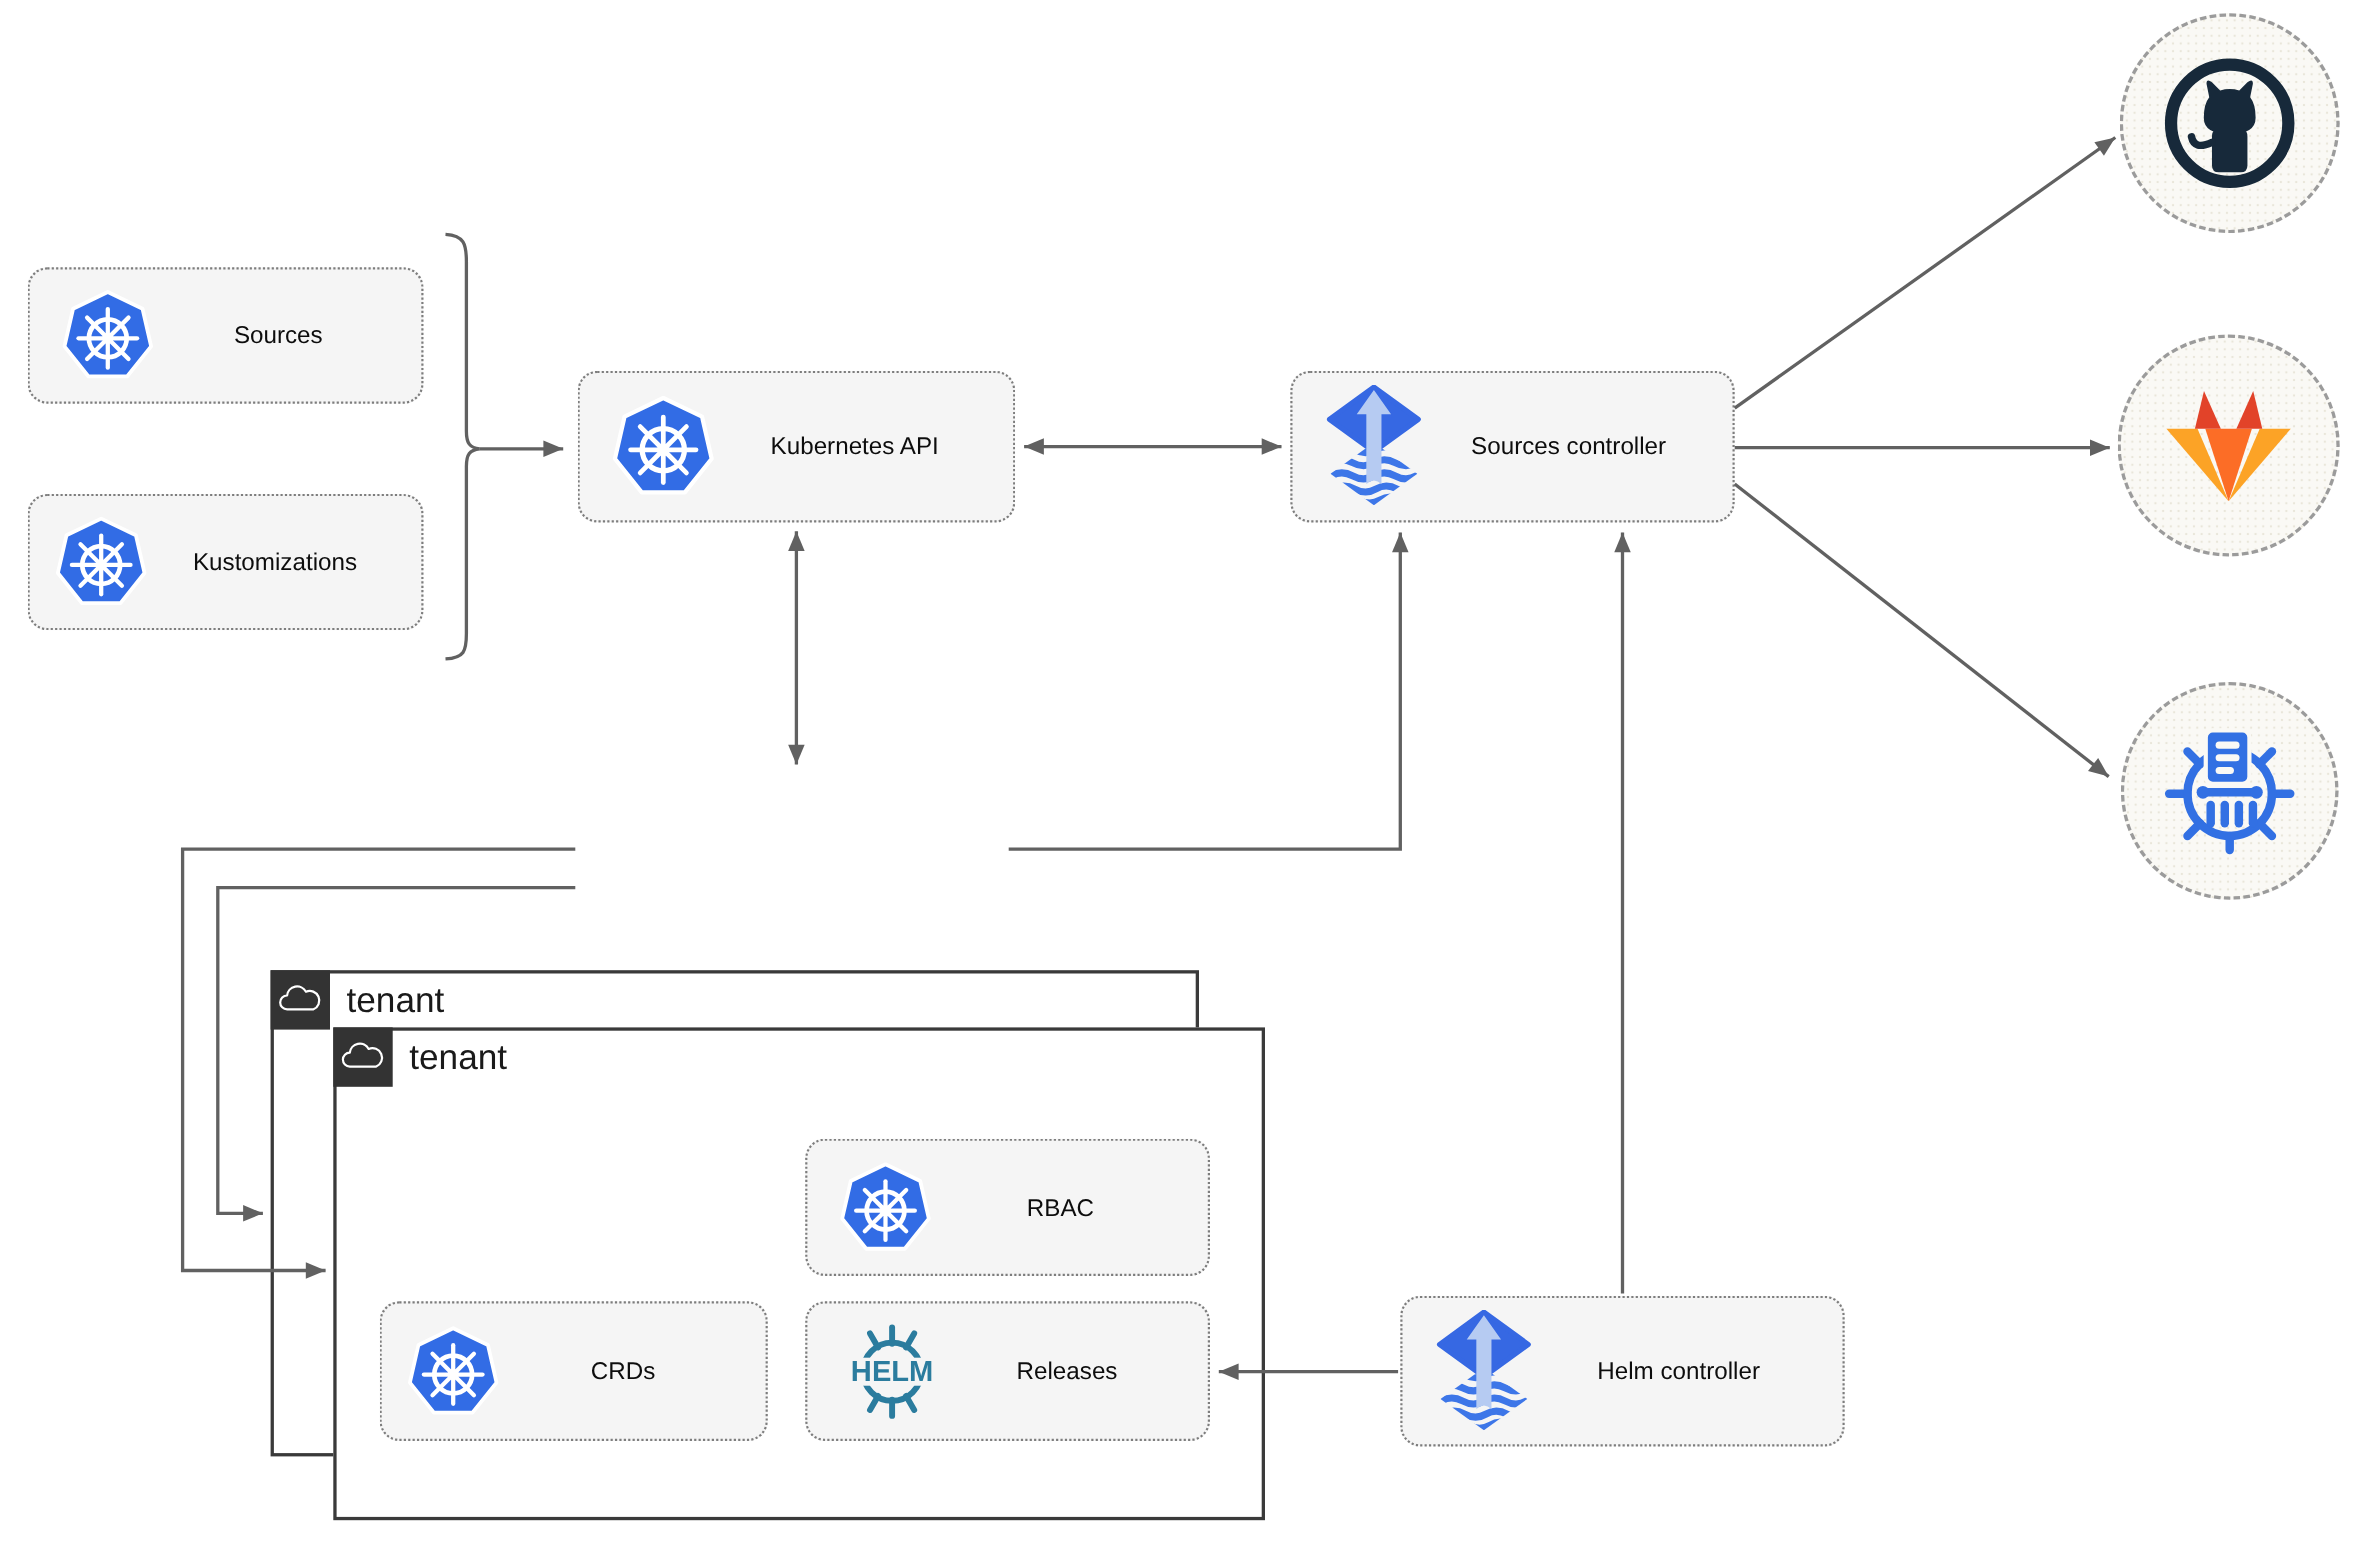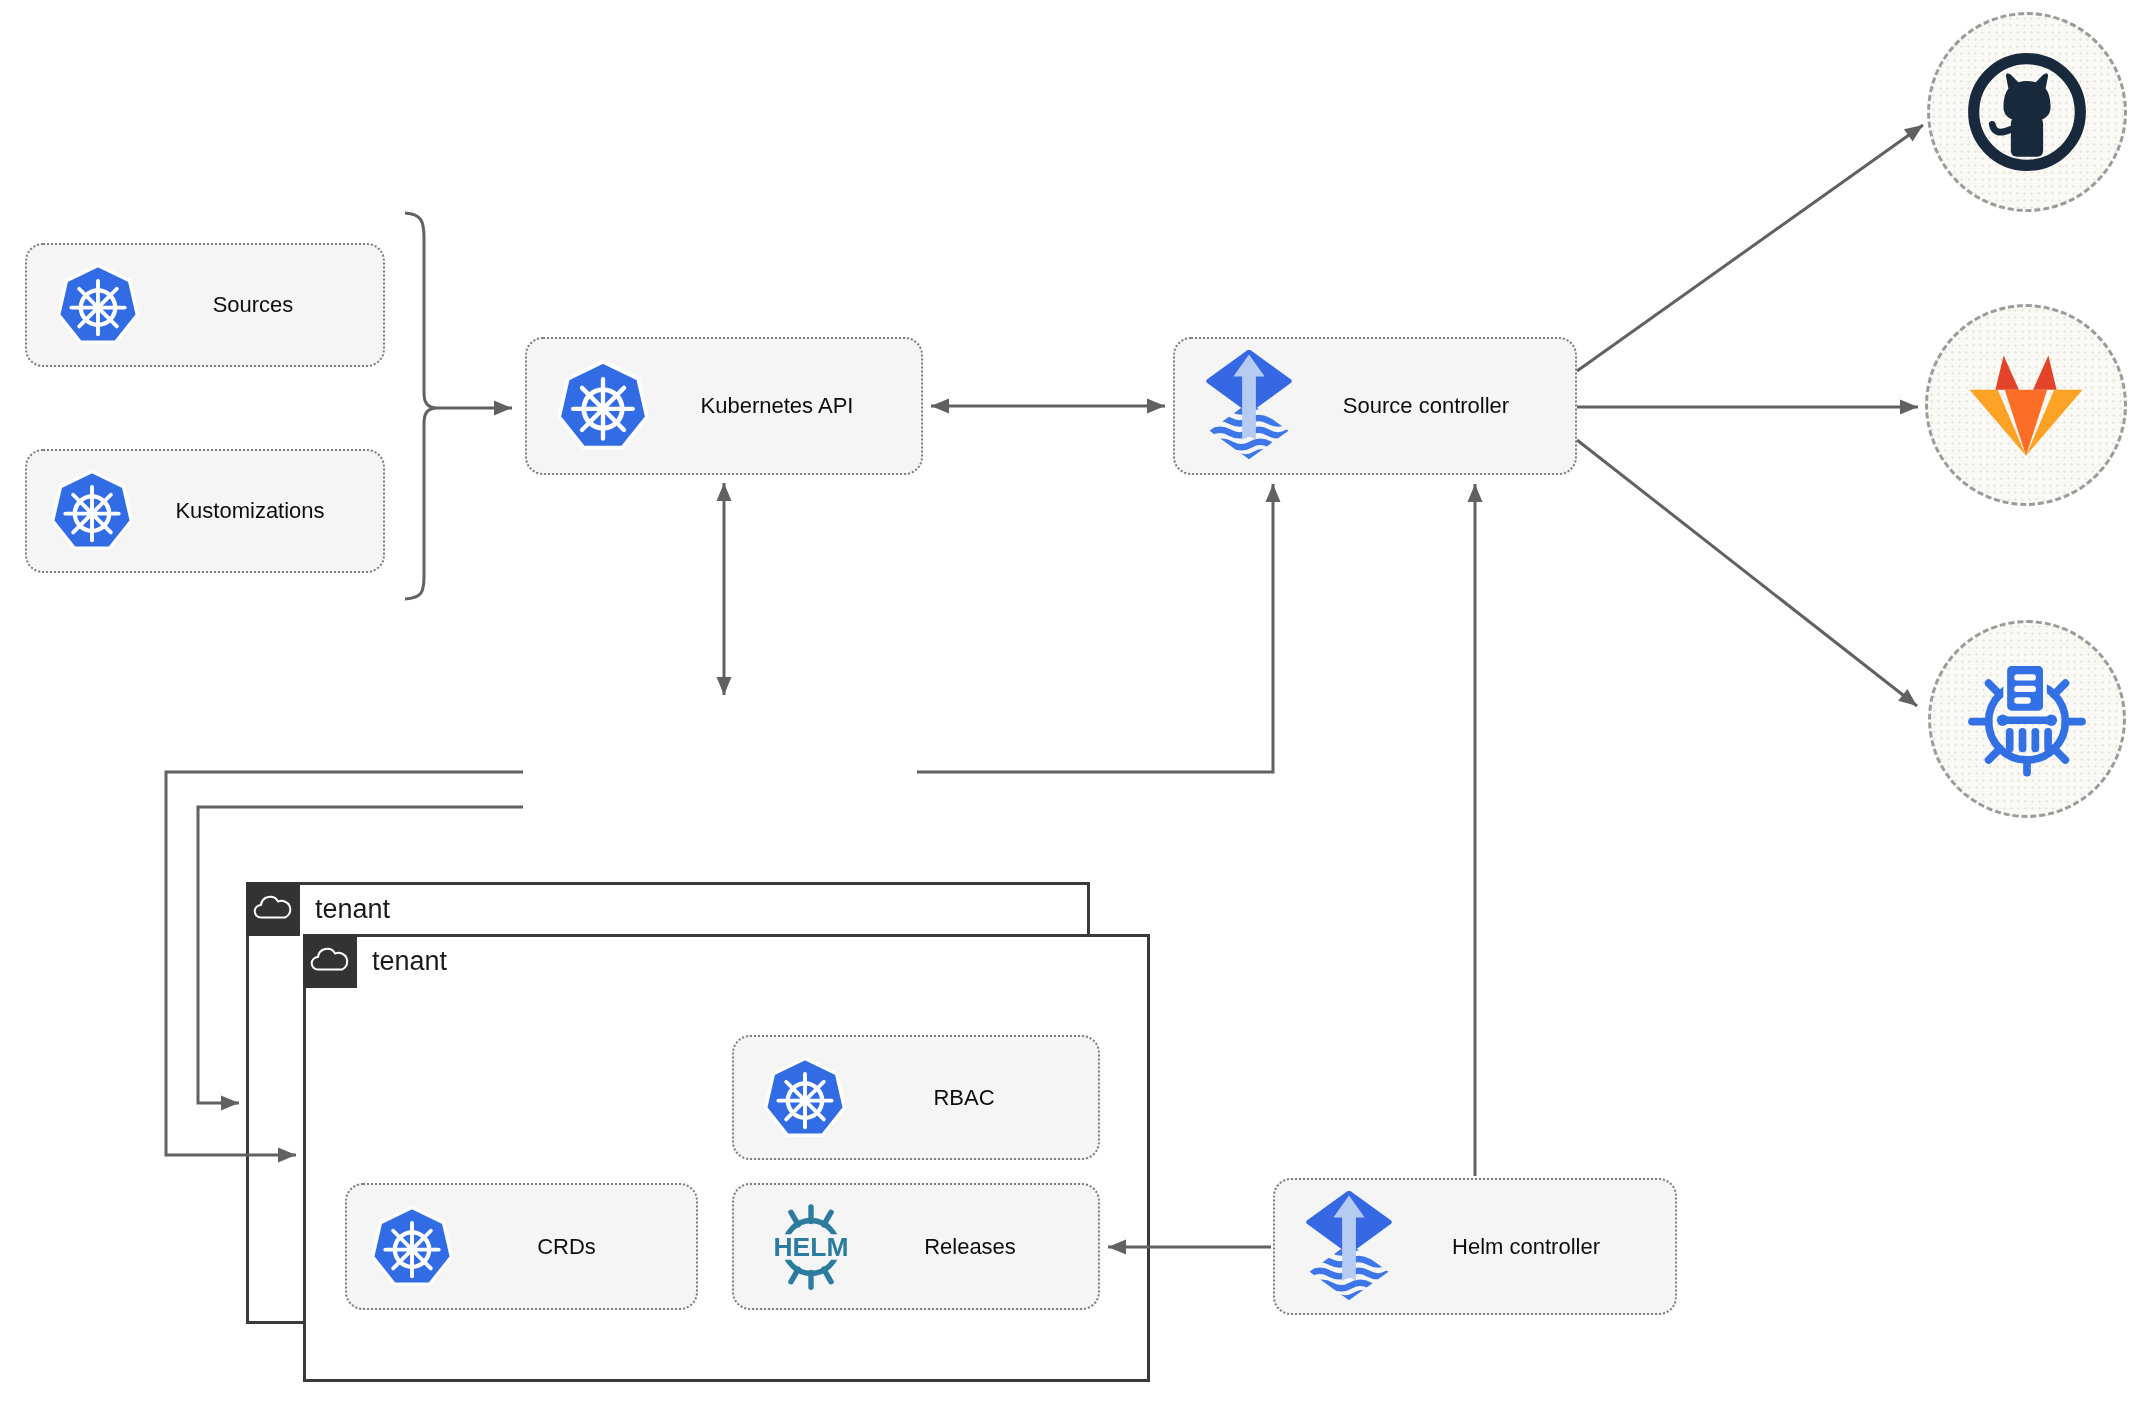--- a/index.html
+++ b/index.html
@@ -17,21 +17,21 @@
     padding-right:18px;
   }
   .lbl.two-line{max-width:200px;margin:0 auto;}
   .tenant{position:absolute;background:#ffffff;border:3px solid #3a3a3a;box-sizing:border-box;}
   .tab{
     position:absolute;top:-3px;left:-3px;width:54px;height:54px;background:#333333;
     display:flex;align-items:center;justify-content:center;
   }
   .tlabel{
     position:absolute;top:-3px;left:66px;height:54px;display:flex;align-items:center;
-    font-size:27px;color:#1a1a1a;
+    font-size:32px;color:#1a1a1a;
   }
   .circle{
     position:absolute;border-radius:50%;border:3px dashed #9b9b9b;
     background-color:#faf9f5;
     background-image:radial-gradient(#e9e6da 1.2px, transparent 1.4px);
     background-size:7px 7px;
     display:flex;align-items:center;justify-content:center;box-sizing:border-box;
   }
   .overlay{position:absolute;left:0;top:0;z-index:40;pointer-events:none;}
   .ln{stroke:#616161;stroke-width:3;fill:none;}
@@ -123,21 +123,21 @@
       </span>
     <span class="lbl">Kustomizations</span>
   </div>
 
   <div class="dbox" style="left:1173px;top:337px;width:404px;height:138px;">
     <span class="ic">
       <svg width="92" height="112" viewBox="0 0 100 122">
           <use href="#def-flux"></use>
         </svg>
       </span>
-    <span class="lbl two-line">Source controller</span>
+    <span class="lbl two-line">Sources controller</span>
   </div>
 
 
   <div class="dbox" style="left:1273px;top:1178px;width:404px;height:137px;">
     <span class="ic">
       <svg width="92" height="112" viewBox="0 0 100 122">
           <use href="#def-flux"></use>
         </svg>
       </span>
     <span class="lbl two-line">Helm controller</span>

